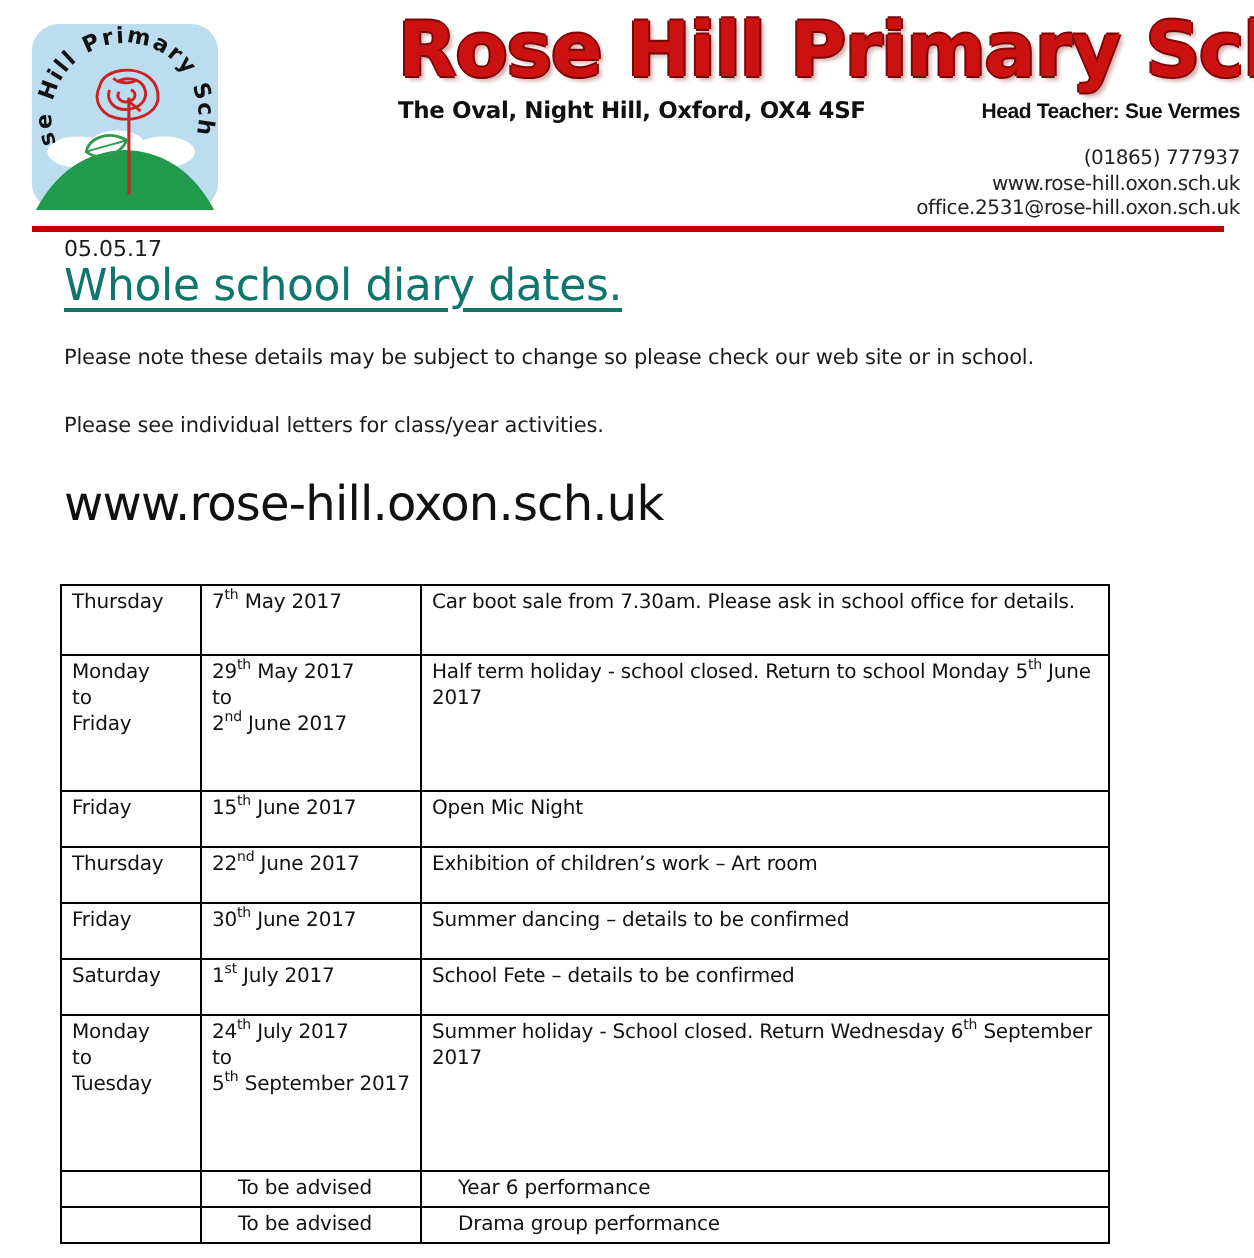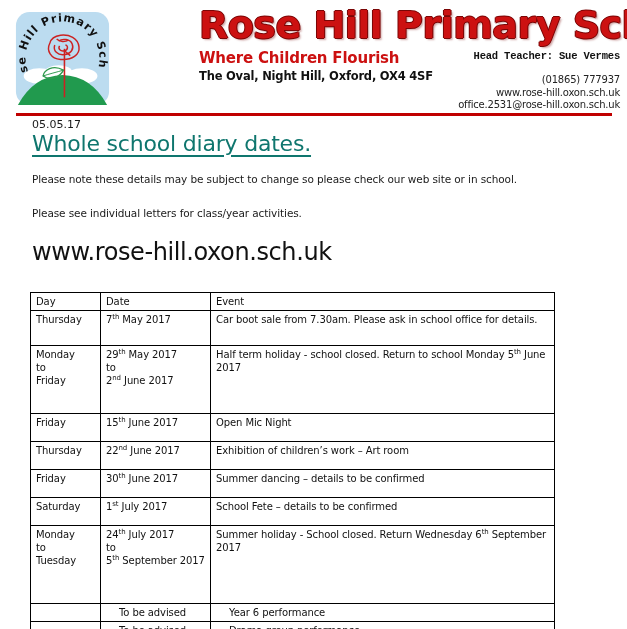--- a/index.html
+++ b/index.html
@@ -86,21 +86,21 @@
     color: #222222;
     letter-spacing: -0.3px;
   }
   .socials .handle { margin-right: 10px; }
   .sicon { width: 12px; height: 12px; display: block; }
 
   .head-teacher {
     position: absolute;
     right: 2px;
     top: 46px;
-    font-family: Liberation Mono, monospace;
+    font-family: Liberation Sans, sans-serif;
     font-weight: bold;
     font-size: 10.5px;
     color: #111111;
     text-align: center;
     letter-spacing: -0.2px;
   }
   .contact-block {
     position: absolute;
     right: 2px;
     top: 70px;
@@ -233,21 +233,20 @@
       </g>
 
       <text font-family="DejaVu Sans, sans-serif" font-size="11.5" font-weight="bold" fill="#111111" letter-spacing="1.1">
         <textPath href="#arcpath" startOffset="50%" text-anchor="middle">Rose Hill Primary School</textPath>
       </text>
     </svg>
   </div>
 
   <div class="header-right">
     <div class="school-title">Rose Hill Primary School</div>
-    <div class="tagline">Where Children Flourish</div>
     <div class="address">The Oval, Night Hill, Oxford, OX4 4SF</div>
 
 
     <div class="head-teacher">Head Teacher: Sue Vermes</div>
 
     <div class="contact-block">
       <div>(01865) 777937</div>
       <div>www.rose-hill.oxon.sch.uk</div>
       <div>office.2531@rose-hill.oxon.sch.uk</div>
     </div>
@@ -263,25 +262,20 @@
   <div class="note first">Please see individual letters for class/year activities.</div>
   <div class="web-address">www.rose-hill.oxon.sch.uk</div>
 
   <table class="diary-table">
     <colgroup>
       <col class="col-day">
         <col class="col-date">
         <col class="col-event">
     </colgroup>
     <tbody>
-        <tr class="r-head">
-          <td>Day</td>
-          <td>Date</td>
-          <td>Event</td>
-        </tr>
         <tr class="r-h16">
           <td class="multi-line">Thursday</td>
           <td class="multi-line">7<sup>th</sup> May 2017</td>
           <td>Car boot sale from 7.30am. Please ask in school office for details.</td>
         </tr>
         <tr class="r-h48">
           <td class="multi-line">Monday
 to
 Friday</td>
           <td class="multi-line">29<sup>th</sup> May 2017

